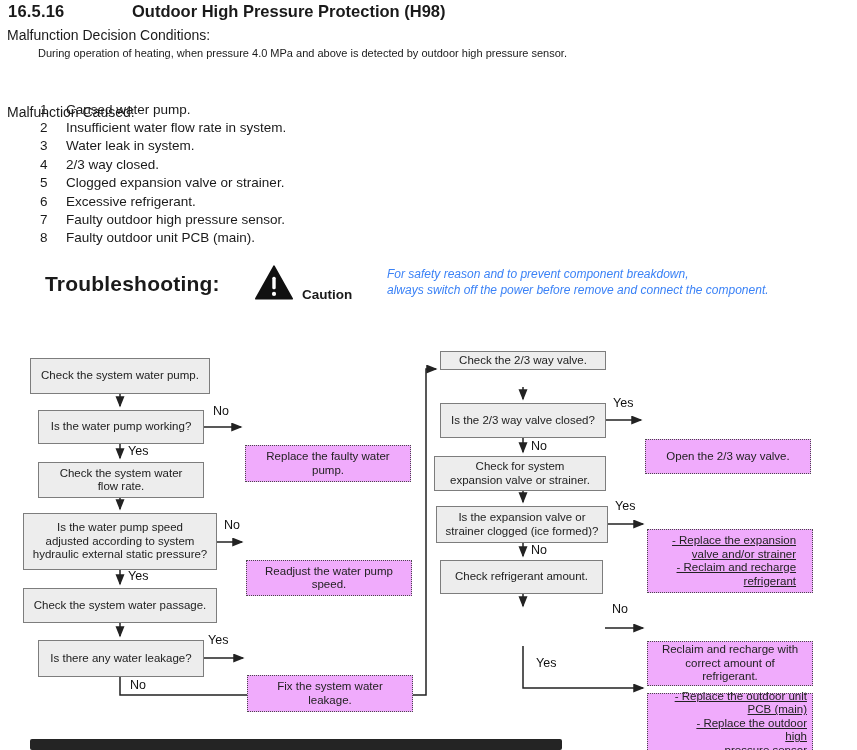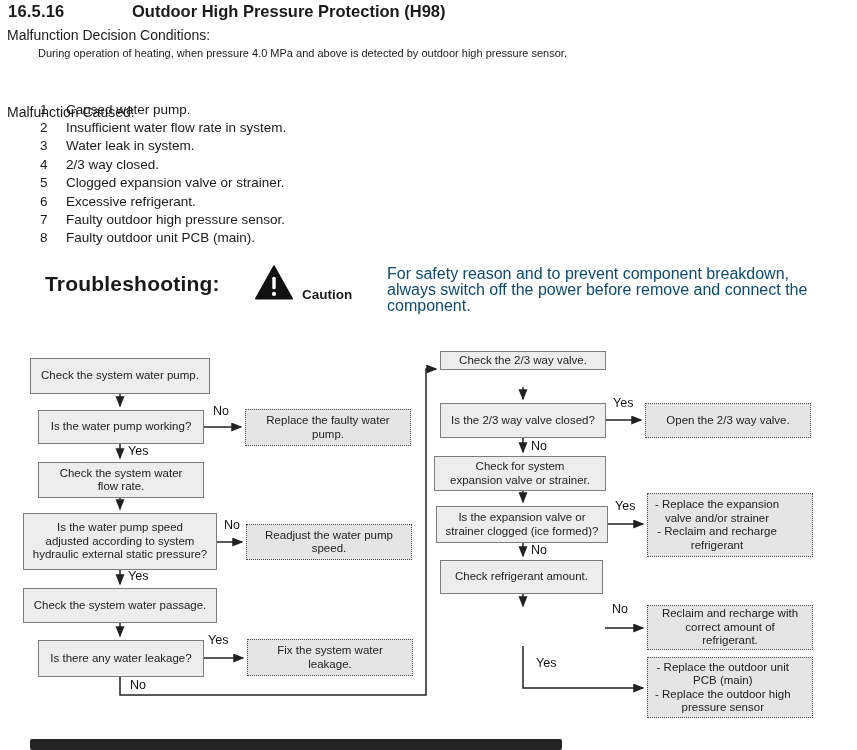--- a/index.html
+++ b/index.html
@@ -14,29 +14,29 @@
   #mdc-body{position:absolute;left:38px;top:47px;font-size:11px;}
   #mc-heading{left:7px;top:84px;margin-top:20px;}
   #cause-list{position:absolute;left:40px;top:100px;font-size:13.5px;}
   .cause-row{display:flex;height:18.4px;align-items:center;}
   .cause-num{width:26px;flex:0 0 26px;}
 
   
   #ts-heading{position:absolute;left:45px;top:272px;font-size:21px;font-weight:bold;letter-spacing:.2px;}
   #caution-icon{position:absolute;left:255px;top:265px;width:38px;height:35px;}
   #caution-label{position:absolute;left:302px;top:287px;font-size:13.5px;font-weight:bold;}
-  #ts-note{position:absolute;left:387px;top:266px;font-size:16px;line-height:16px;color:#0c4a6e;}
+  #ts-note{position:absolute;left:387px;top:266px;font-size:12px;line-height:16px;color:#3b82f6;font-style:italic;}
 
   
   #connectors{position:absolute;left:0;top:0;width:857px;height:750px;pointer-events:none;}
   .node,.action{position:absolute;box-sizing:border-box;display:flex;align-items:center;justify-content:center;
         text-align:center;font-size:11.5px;line-height:13.5px;color:#222;padding:2px 5px;white-space:pre-line;}
   .node{background:#ededed;border:1px solid #7d7d7d;}
-  .action{background:#e5e5e5;border:1.5px dotted #4a4a4a;}
-  .action.left{justify-content:flex-start;text-align:center;padding-left:7px;}
+  .action{background:#f0abfc;border:1.5px dotted #4a4a4a;margin-top:36px;}
+  .action.left{justify-content:flex-start;text-align:right;padding-left:24px;text-decoration:underline;}
   .lbl{position:absolute;font-size:12.5px;color:#111;}
 
   #a1{left:30px;top:358px;width:180px;height:36px}
   #a2{left:38px;top:410px;width:166px;height:34px}
   #a3{left:38px;top:462px;width:166px;height:36px}
   #a4{left:23px;top:513px;width:194px;height:57px}
   #a5{left:23px;top:588px;width:194px;height:35px}
   #a6{left:38px;top:640px;width:166px;height:37px}
   #b1{left:245px;top:409px;width:166px;height:37px}
   #b2{left:246px;top:524px;width:166px;height:36px}

